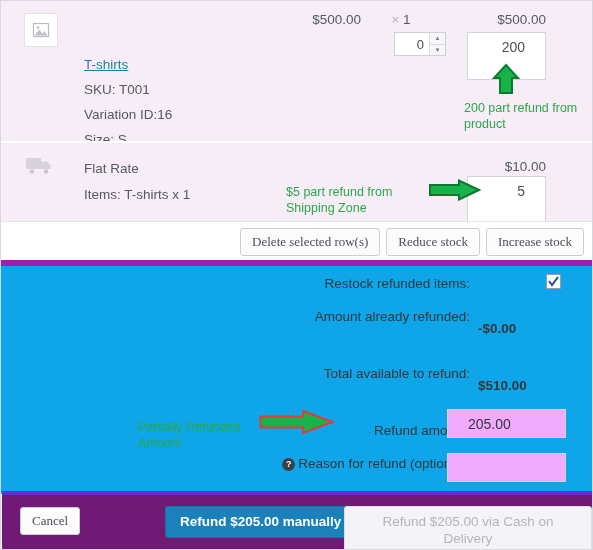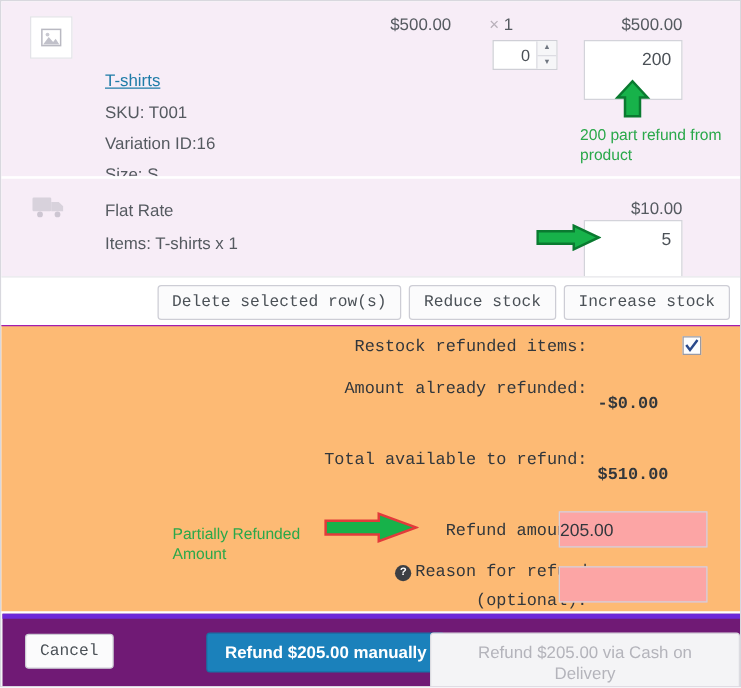--- a/index.html
+++ b/index.html
@@ -138,21 +138,21 @@
     line-height: 1;
   }
   .spin-btns span:first-child { border-bottom: 1px solid #dcdce2; }
 
   .refund-input {
     position: absolute;
     background: #ffffff;
     border: 1px solid #d3d3da;
     box-sizing: border-box;
     text-align: right;
-    padding-right: 8px;
+    padding-right: 20px;
     font-size: 14px;
     color: #4b5157;
     line-height: 28px;
     height: 48px;
   }
   .ri-product  { left: 466px; top: 31px; width: 79px; }
   .ri-shipping { left: 466px; top: 175px; width: 79px; }
 
   
   .annot {
@@ -172,45 +172,44 @@
   .ar-amt   { left: 258px; top: 408px; width: 76px; height: 26px; }
 
   
   .stock-strip {
     position: relative;
     height: 38px;
     background: #ffffff;
     border-top: 1px solid #e6e6ea;
   }
   .btn {
-    font-family: Liberation Mono, monospace;
+    font-family: Liberation Serif, serif;
     font-size: 13px;
     background: #fbfbfc;
     border: 1px solid #cdcdd5;
     border-radius: 3px;
     color: #4b5157;
     padding: 4px 11px 5px;
     cursor: pointer;
     line-height: 17px;
   }
   .stock-btns {
     position: absolute;
     right: 8px;
     top: 6px;
     display: flex;
     gap: 6px;
   }
 
   
   .totals {
     position: relative;
-    background: #fdba74;
-    border-top: 1px solid #a21caf;
+    background: #0ea5e9;
+    border-top: 6px solid #a21caf;
     height: 228px;
-    font-family: Liberation Mono, monospace;
   }
   .trow {
     position: absolute;
     left: 0;
     right: 0;
   }
   .tlabel {
     position: absolute;
     right: 122px;
     width: 230px;
@@ -240,26 +239,26 @@
     box-sizing: border-box;
     display: flex;
     align-items: center;
     justify-content: center;
     cursor: pointer;
   }
   .checkbox svg { display: block; }
 
   .field-input {
     position: absolute;
-    background: #fca5a5;
+    background: #f0abfc;
     border: 1px solid #d3d3da;
     box-sizing: border-box;
     font-size: 14px;
     color: #32373c;
-    padding-left: 0;
+    padding-left: 20px;
     line-height: 27px;
     height: 29px;
   }
   .fi-amount { left: 446px; top: 408px; width: 119px; }
   .fi-reason { left: 446px; top: 452px; width: 119px; height: 29px; }
 
   .help-icon {
     display: inline-block;
     width: 13px;
     height: 13px;
@@ -395,20 +394,21 @@
   <div class="cell-total s-total">$10.00</div>
 
   <div class="refund-input ri-shipping">5</div>
 
   <span class="arrow ar-ship">
     <svg width="52" height="22" viewBox="0 0 52 22">
       <path d="M1 6 L30 6 L30 1.5 L50 11 L30 20.5 L30 16 L1 16 Z" fill="#17b24a" stroke="#0a7a30" stroke-width="2" stroke-linejoin="miter"></path>
     </svg>
   </span>
 
+  <div class="annot an-shipping">$5 part refund from Shipping Zone</div>
 
   <div class="stock-strip">
     <div class="stock-btns">
       <button class="btn">Delete selected row(s)</button>
       <button class="btn">Reduce stock</button>
       <button class="btn">Increase stock</button>
     </div>
   </div>
 
   <div class="totals">

